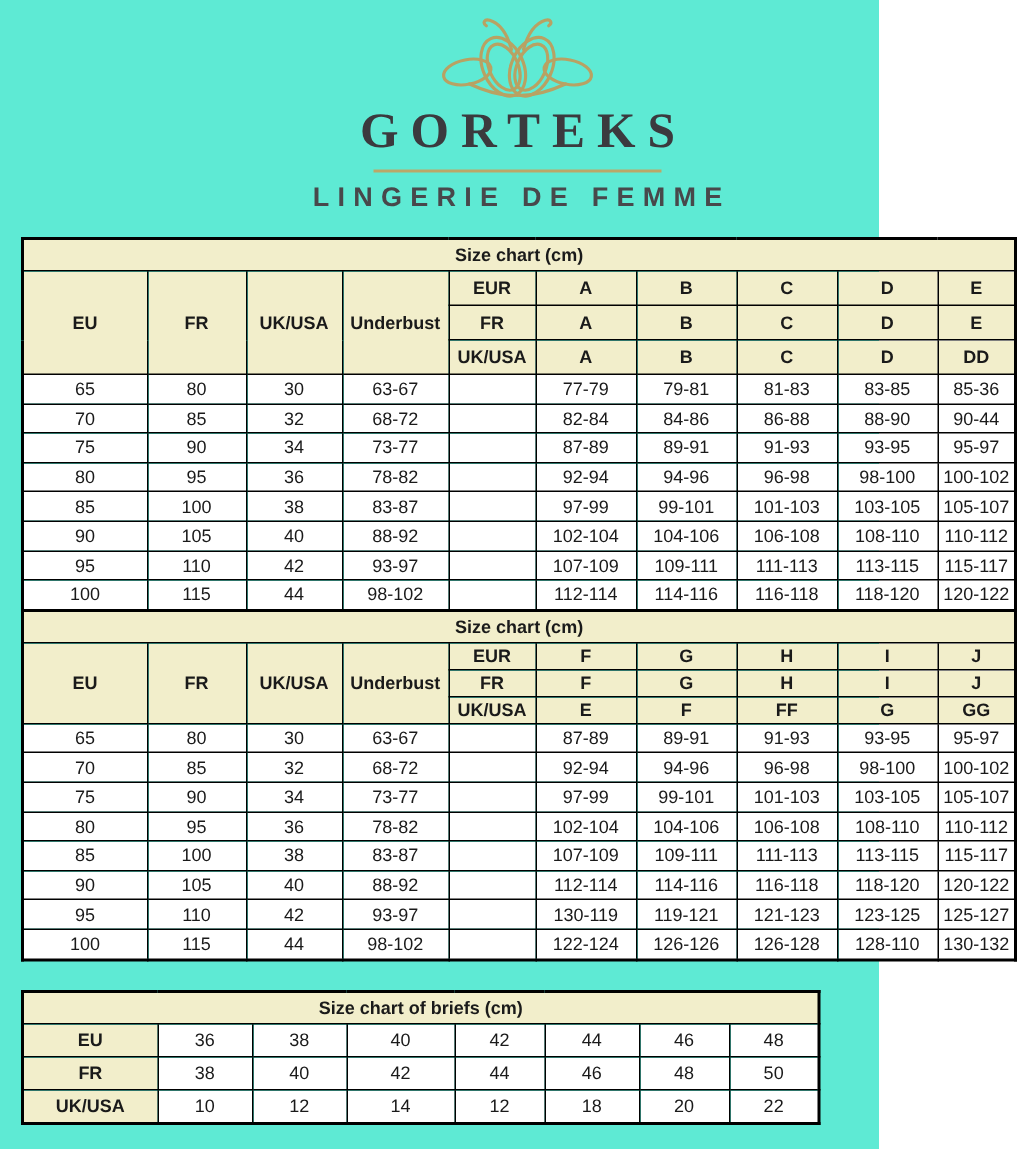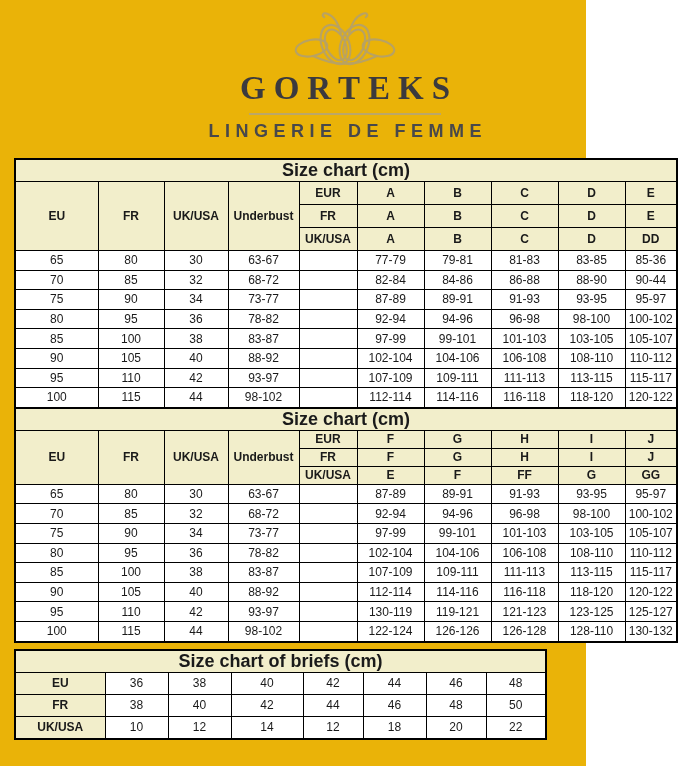--- a/index.html
+++ b/index.html
@@ -1,21 +1,21 @@
 <!DOCTYPE html>
 <html><head>
 <meta charset="utf-8">
 <style>
   html,body{margin:0;padding:0;}
   body{
     width:690px;height:766px;background:#ffffff;overflow:hidden;
     font-family:"Liberation Sans", sans-serif;
     -webkit-font-smoothing:antialiased;
   }
-  .page{position:relative;width:586px;height:766px;background:#eab308;}
+  .page{position:relative;width:586px;height:766px;background:#5eead4;}
 
   
   .logo-block{width:690px;height:158px;text-align:center;padding-top:6px;box-sizing:border-box;}
   .logo-icon-wrap{width:110px;height:62px;margin:0 auto;}
   .brand-name{
     font-family:"Liberation Serif", serif;
     font-weight:bold;font-size:33px;color:#3b3a3e;
     letter-spacing:8px;text-indent:8px;line-height:1.1;margin-top:2px;
   }
   .logo-divider{width:192px;height:2px;background:#bba768;margin:7px auto 6px auto;}
@@ -28,29 +28,29 @@
   table.chart{
     border-collapse:collapse;table-layout:fixed;
     margin-left:14px;border:2px solid #000;
   }
   table.chart td, table.chart th{
     border:1px solid #000;text-align:center;vertical-align:middle;
     padding:0 1px;font-size:12px;color:#1a1a1a;
     overflow:hidden;white-space:nowrap;font-weight:normal;background:#ffffff;
   }
   table.chart .title-cell{
-    background:#f2eecb;font-weight:bold;font-size:18px;height:20px;
+    background:#f2eecb;font-weight:bold;font-size:12px;height:20px;
   }
   table.chart .hdr{background:#f2eecb;font-weight:bold;}
   table.bra{width:662px;}
   table.bra-0 tr.hdr-row > *{height:22px;}
   table.bra-1 tr.hdr-row > *{height:17px;}
   table.bra tr.data-row > td{height:18.6px;}
   table.bra-1{margin-top:-2px;}
-  table.briefs{width:531px;margin-top:6px;}
+  table.briefs{width:531px;margin-top:19px;}
   table.briefs tr.data-row > *{height:21px;}
 </style>
 </head>
 <body>
 
 <div class="page">
 
   <div class="logo-block">
     <div class="logo-icon-wrap">
       <svg width="110" height="62" viewBox="0 0 110 62" fill="none" xmlns="http://www.w3.org/2000/svg">

